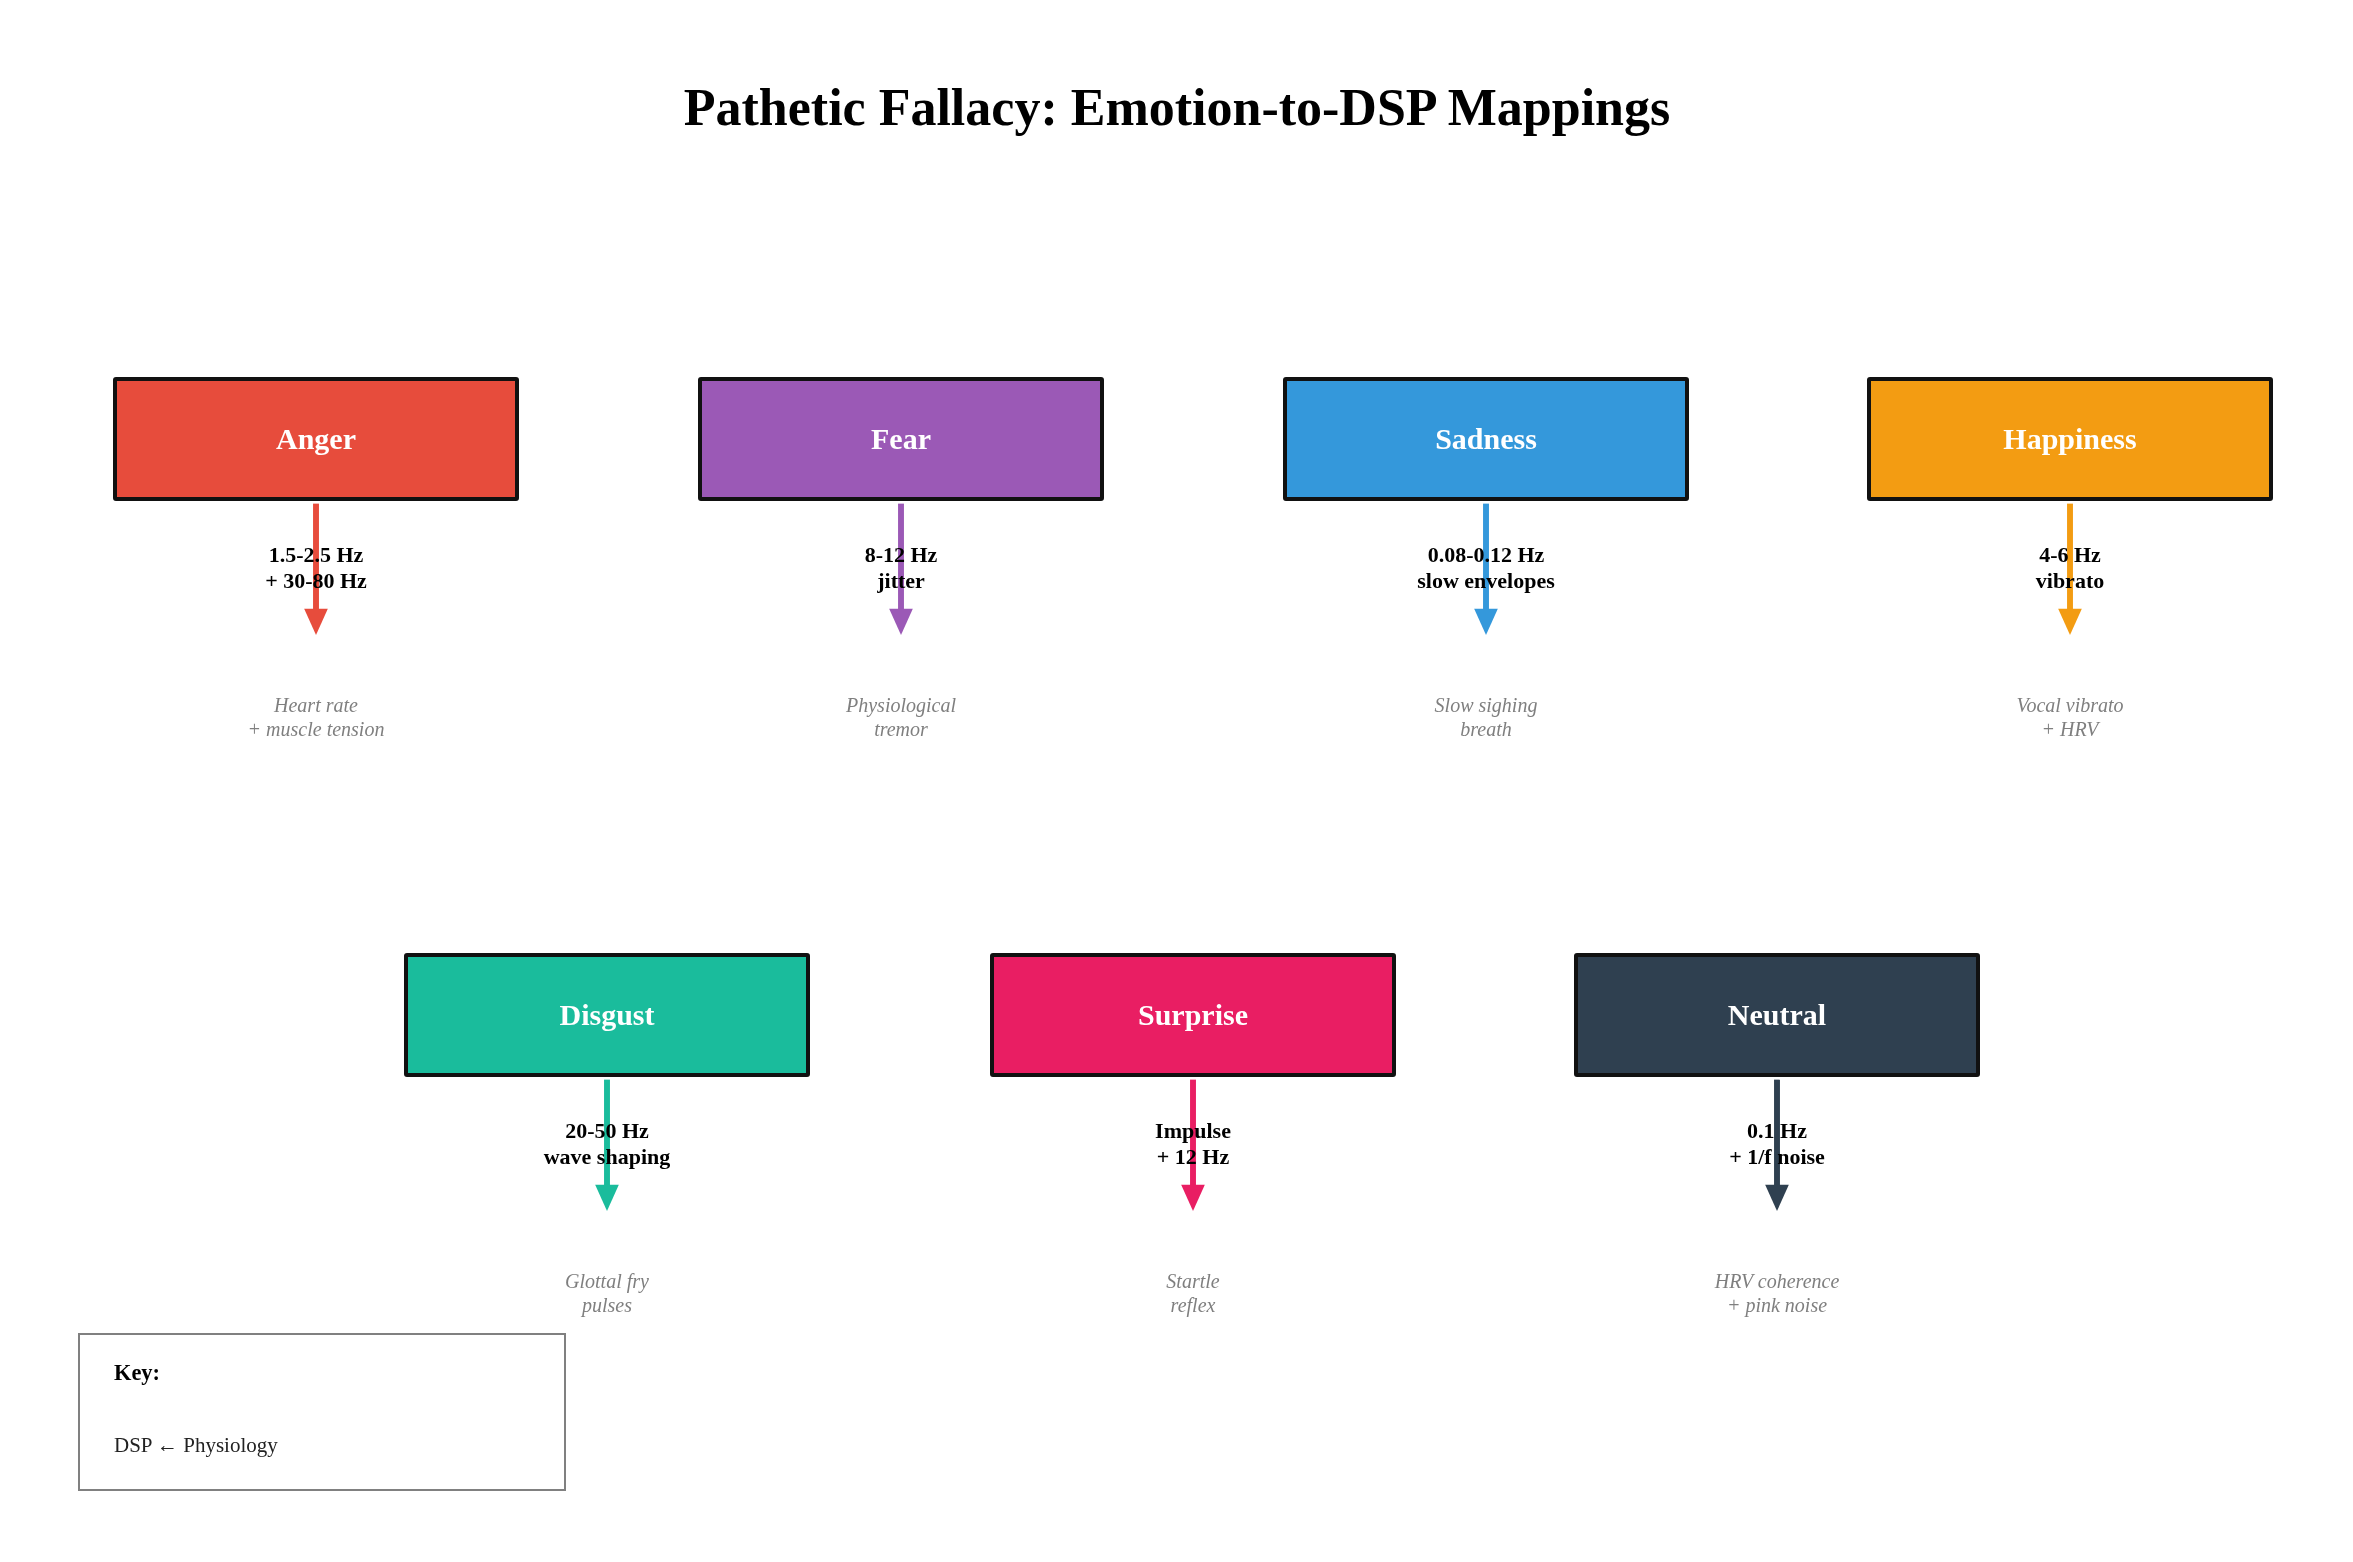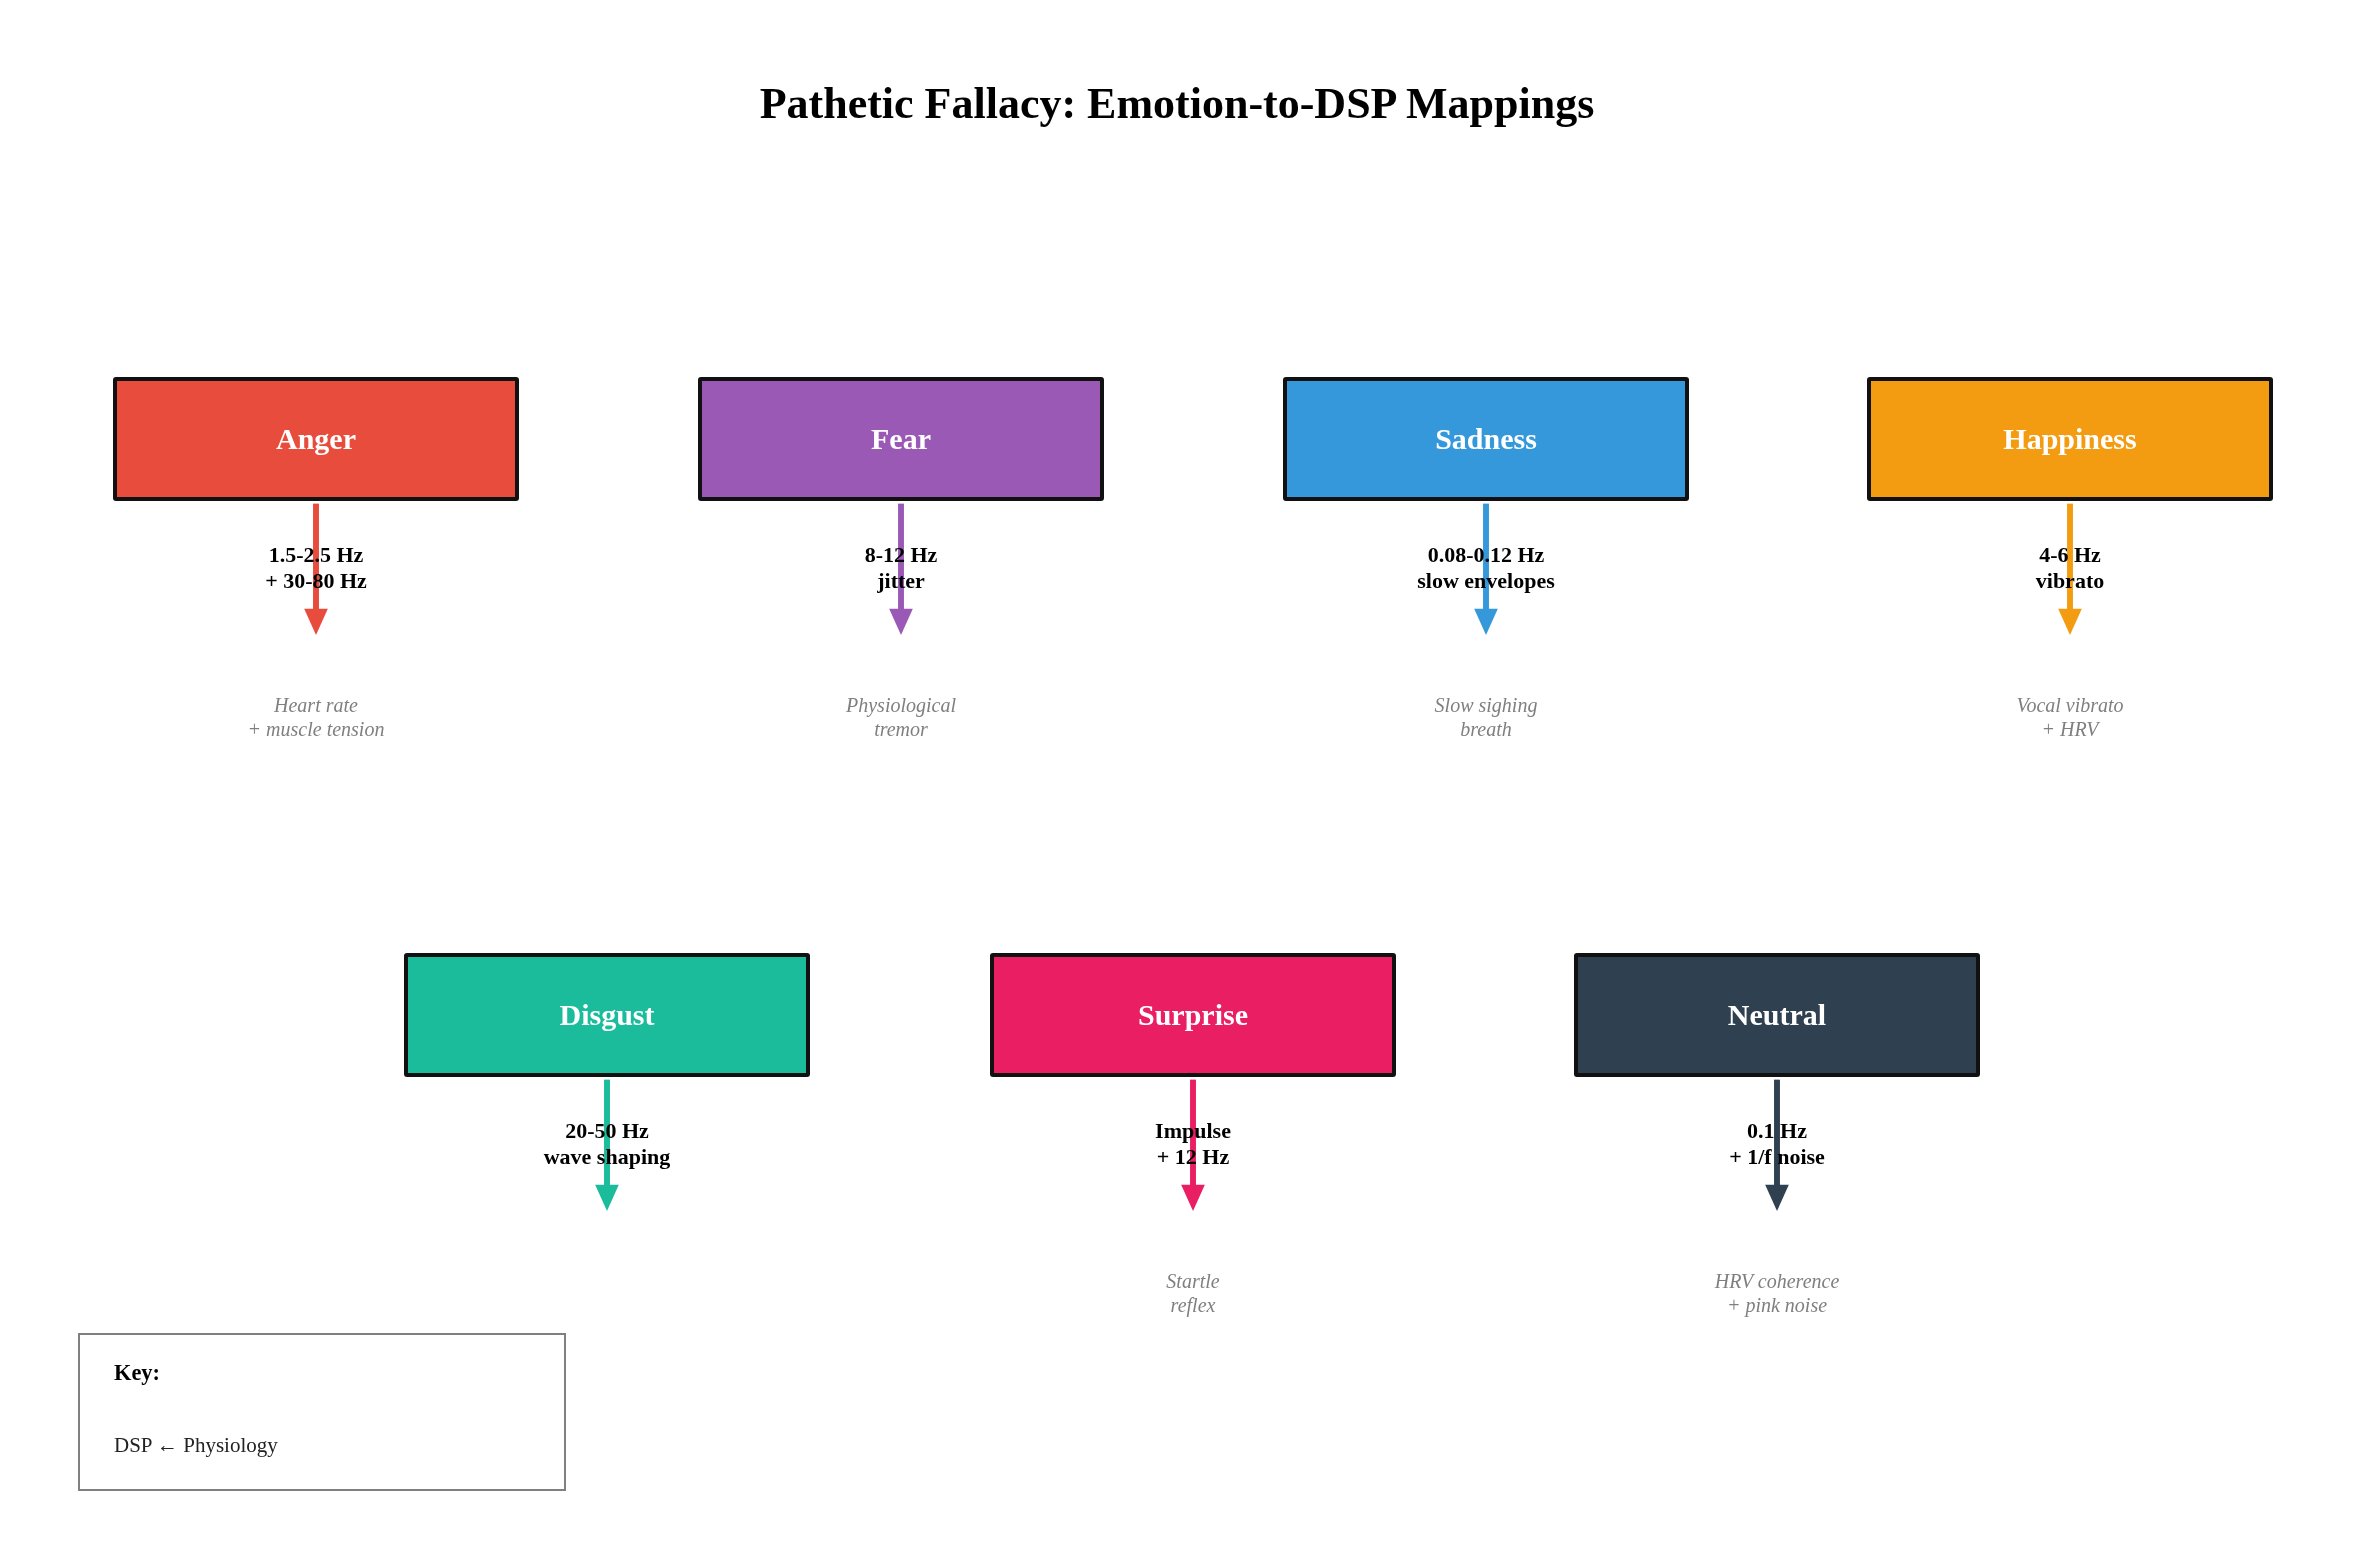--- a/index.html
+++ b/index.html
@@ -15,21 +15,21 @@
     font-family: "Liberation Serif", "DejaVu Serif", serif;
   }
 
   
   #diagram-title {
     position: absolute;
     top: 78px;
     left: 0;
     width: 2354px;
     text-align: center;
-    font-size: 44px;
+    font-size: 52px;
     font-weight: bold;
     color: #000000;
     letter-spacing: 0px;
   }
 
   
   .node-group {
     position: absolute;
     width: 406px;
   }
@@ -212,20 +212,24 @@
   <div class="arrow-wrap">
     <svg class="arrow-svg" width="40" height="138" viewBox="0 0 60 210">
       <line x1="30" y1="4" x2="30" y2="172" stroke="#1abc9c" stroke-width="9"></line>
       <polygon points="30,204 12,164 48,164" fill="#1abc9c"></polygon>
     </svg>
     <div class="dsp-label">
       <div>20-50 Hz</div>
       <div>wave shaping</div>
     </div>
   </div>
+  <div class="physio-caption" style="top:316px;">
+    <div>Glottal fry</div>
+    <div>pulses</div>
+  </div>
 </div>
 
 <div class="node-group" style="left:990px; top:953px;">
   <div class="node-box" style="background:#e91e63;">
     <div class="node-label">Surprise</div>
   </div>
   <div class="arrow-wrap">
     <svg class="arrow-svg" width="40" height="138" viewBox="0 0 60 210">
       <line x1="30" y1="4" x2="30" y2="172" stroke="#e91e63" stroke-width="9"></line>
       <polygon points="30,204 12,164 48,164" fill="#e91e63"></polygon>

